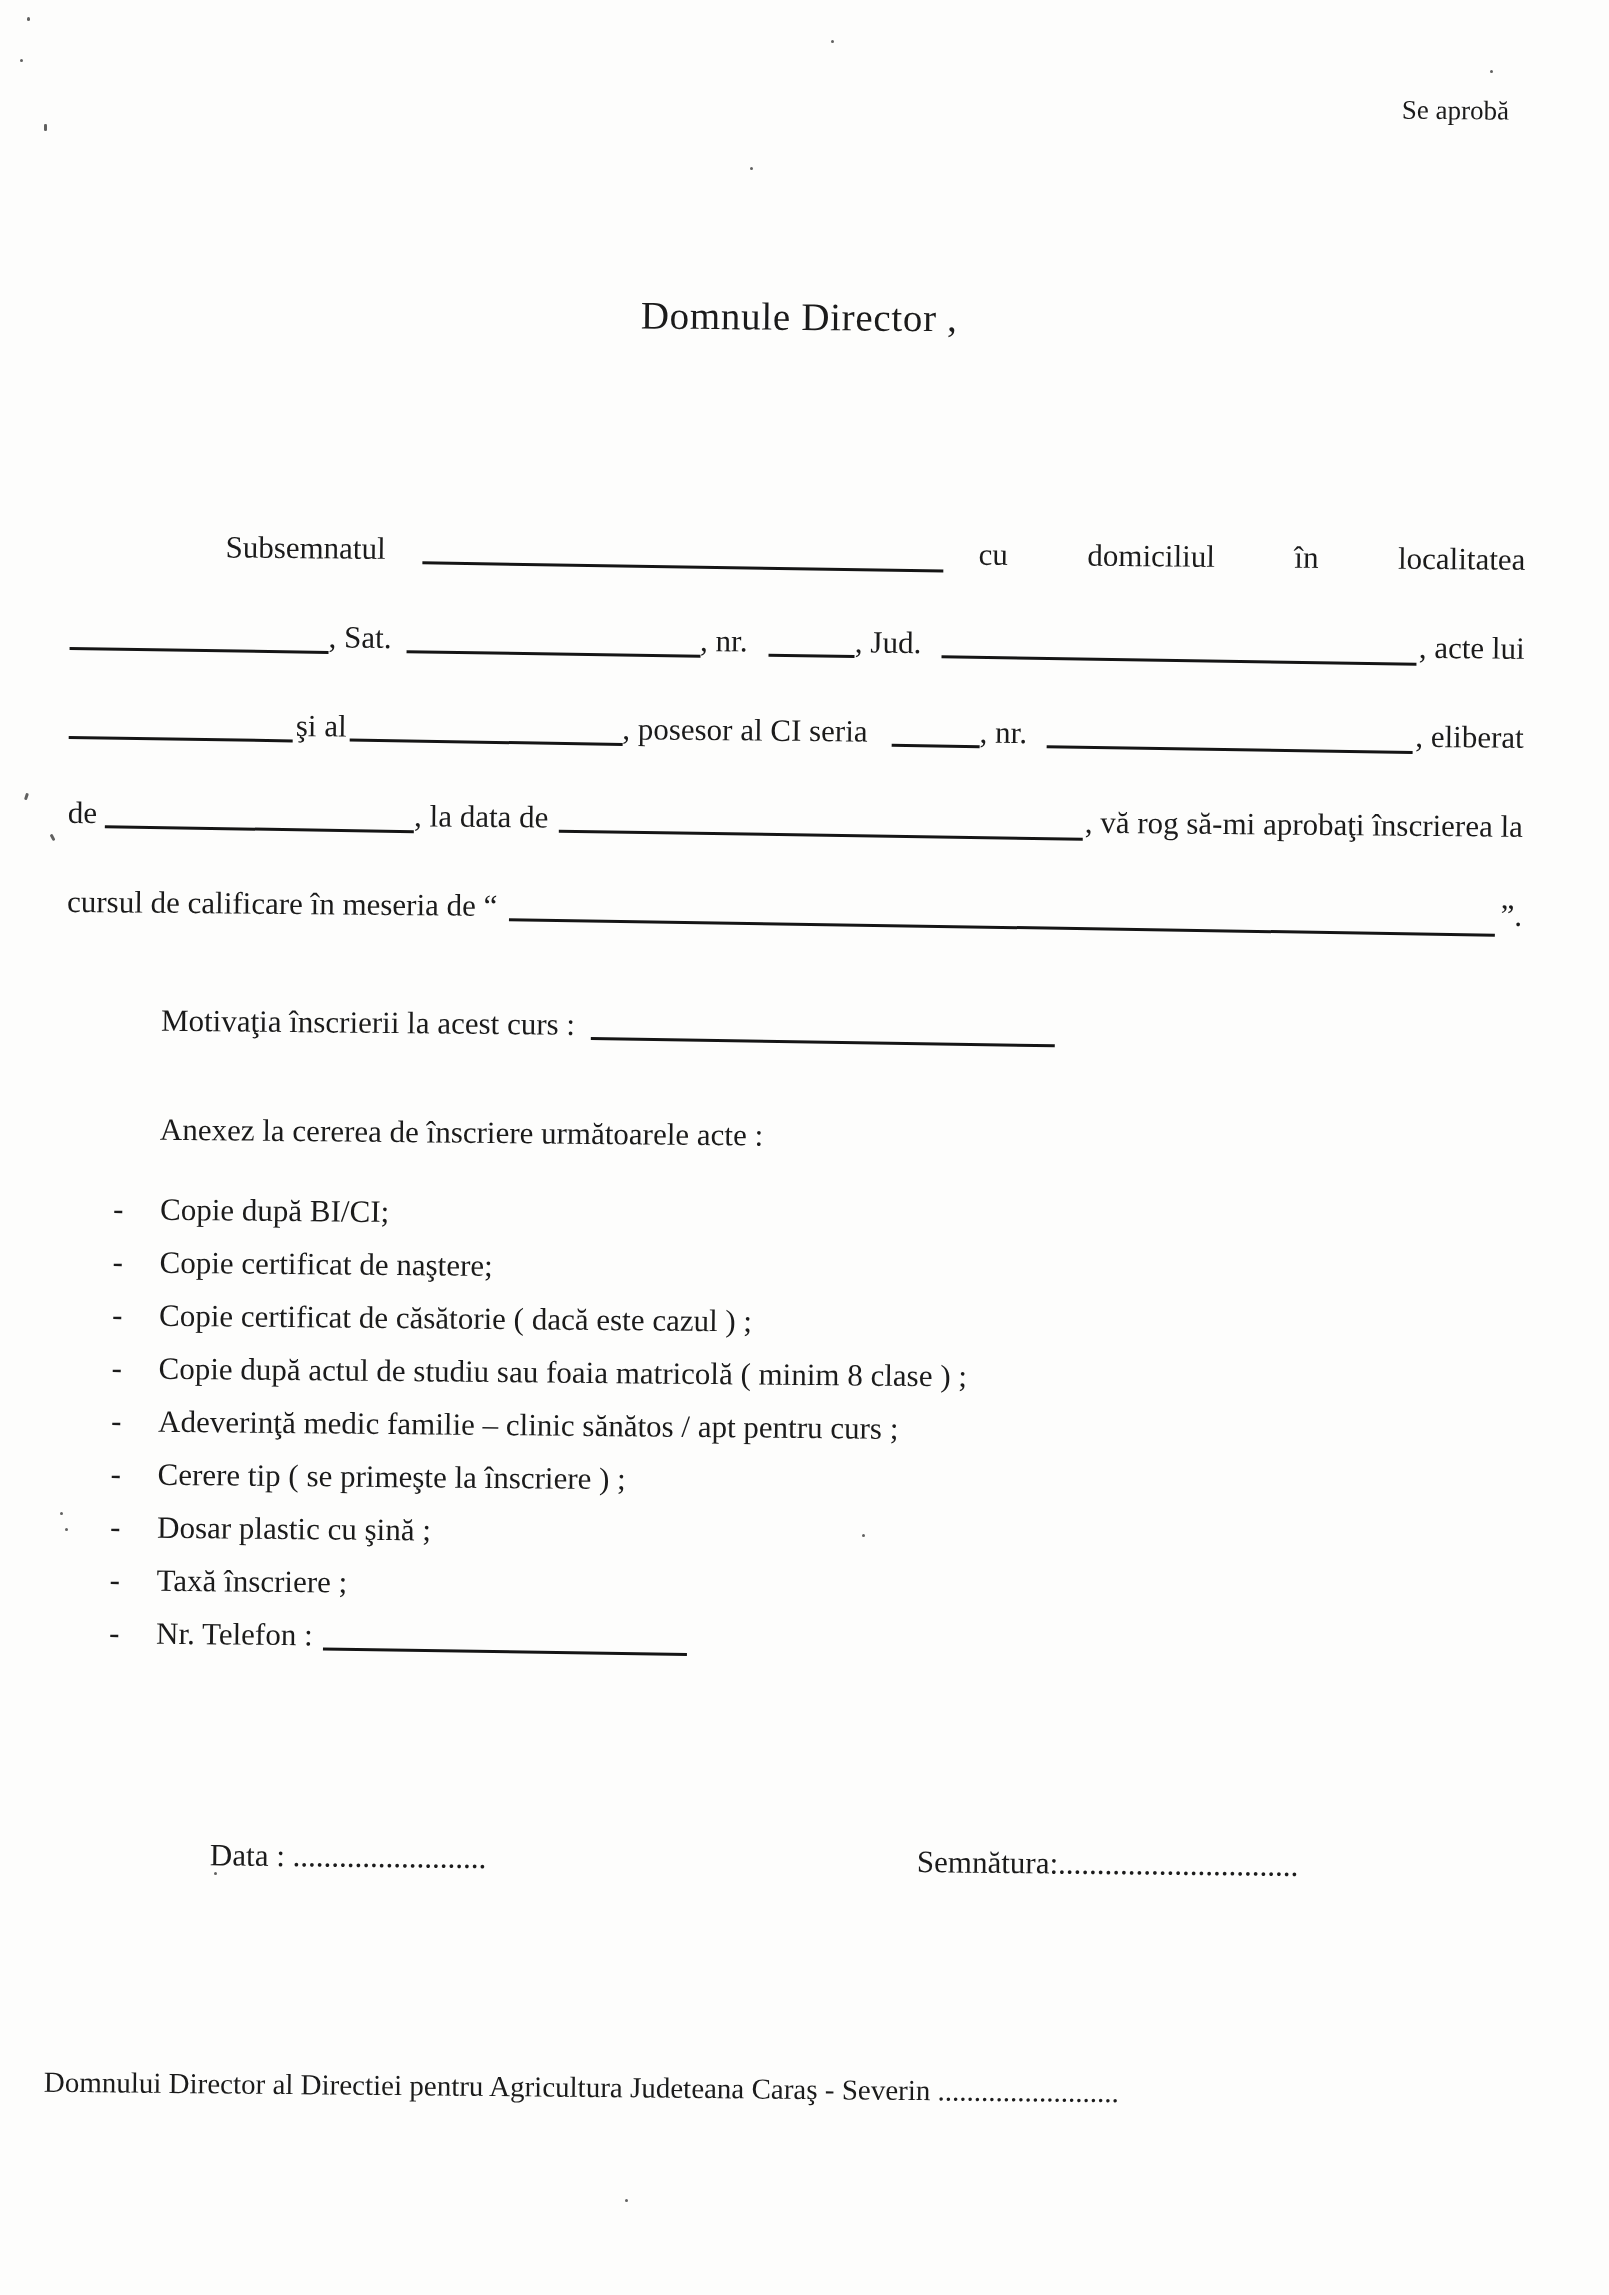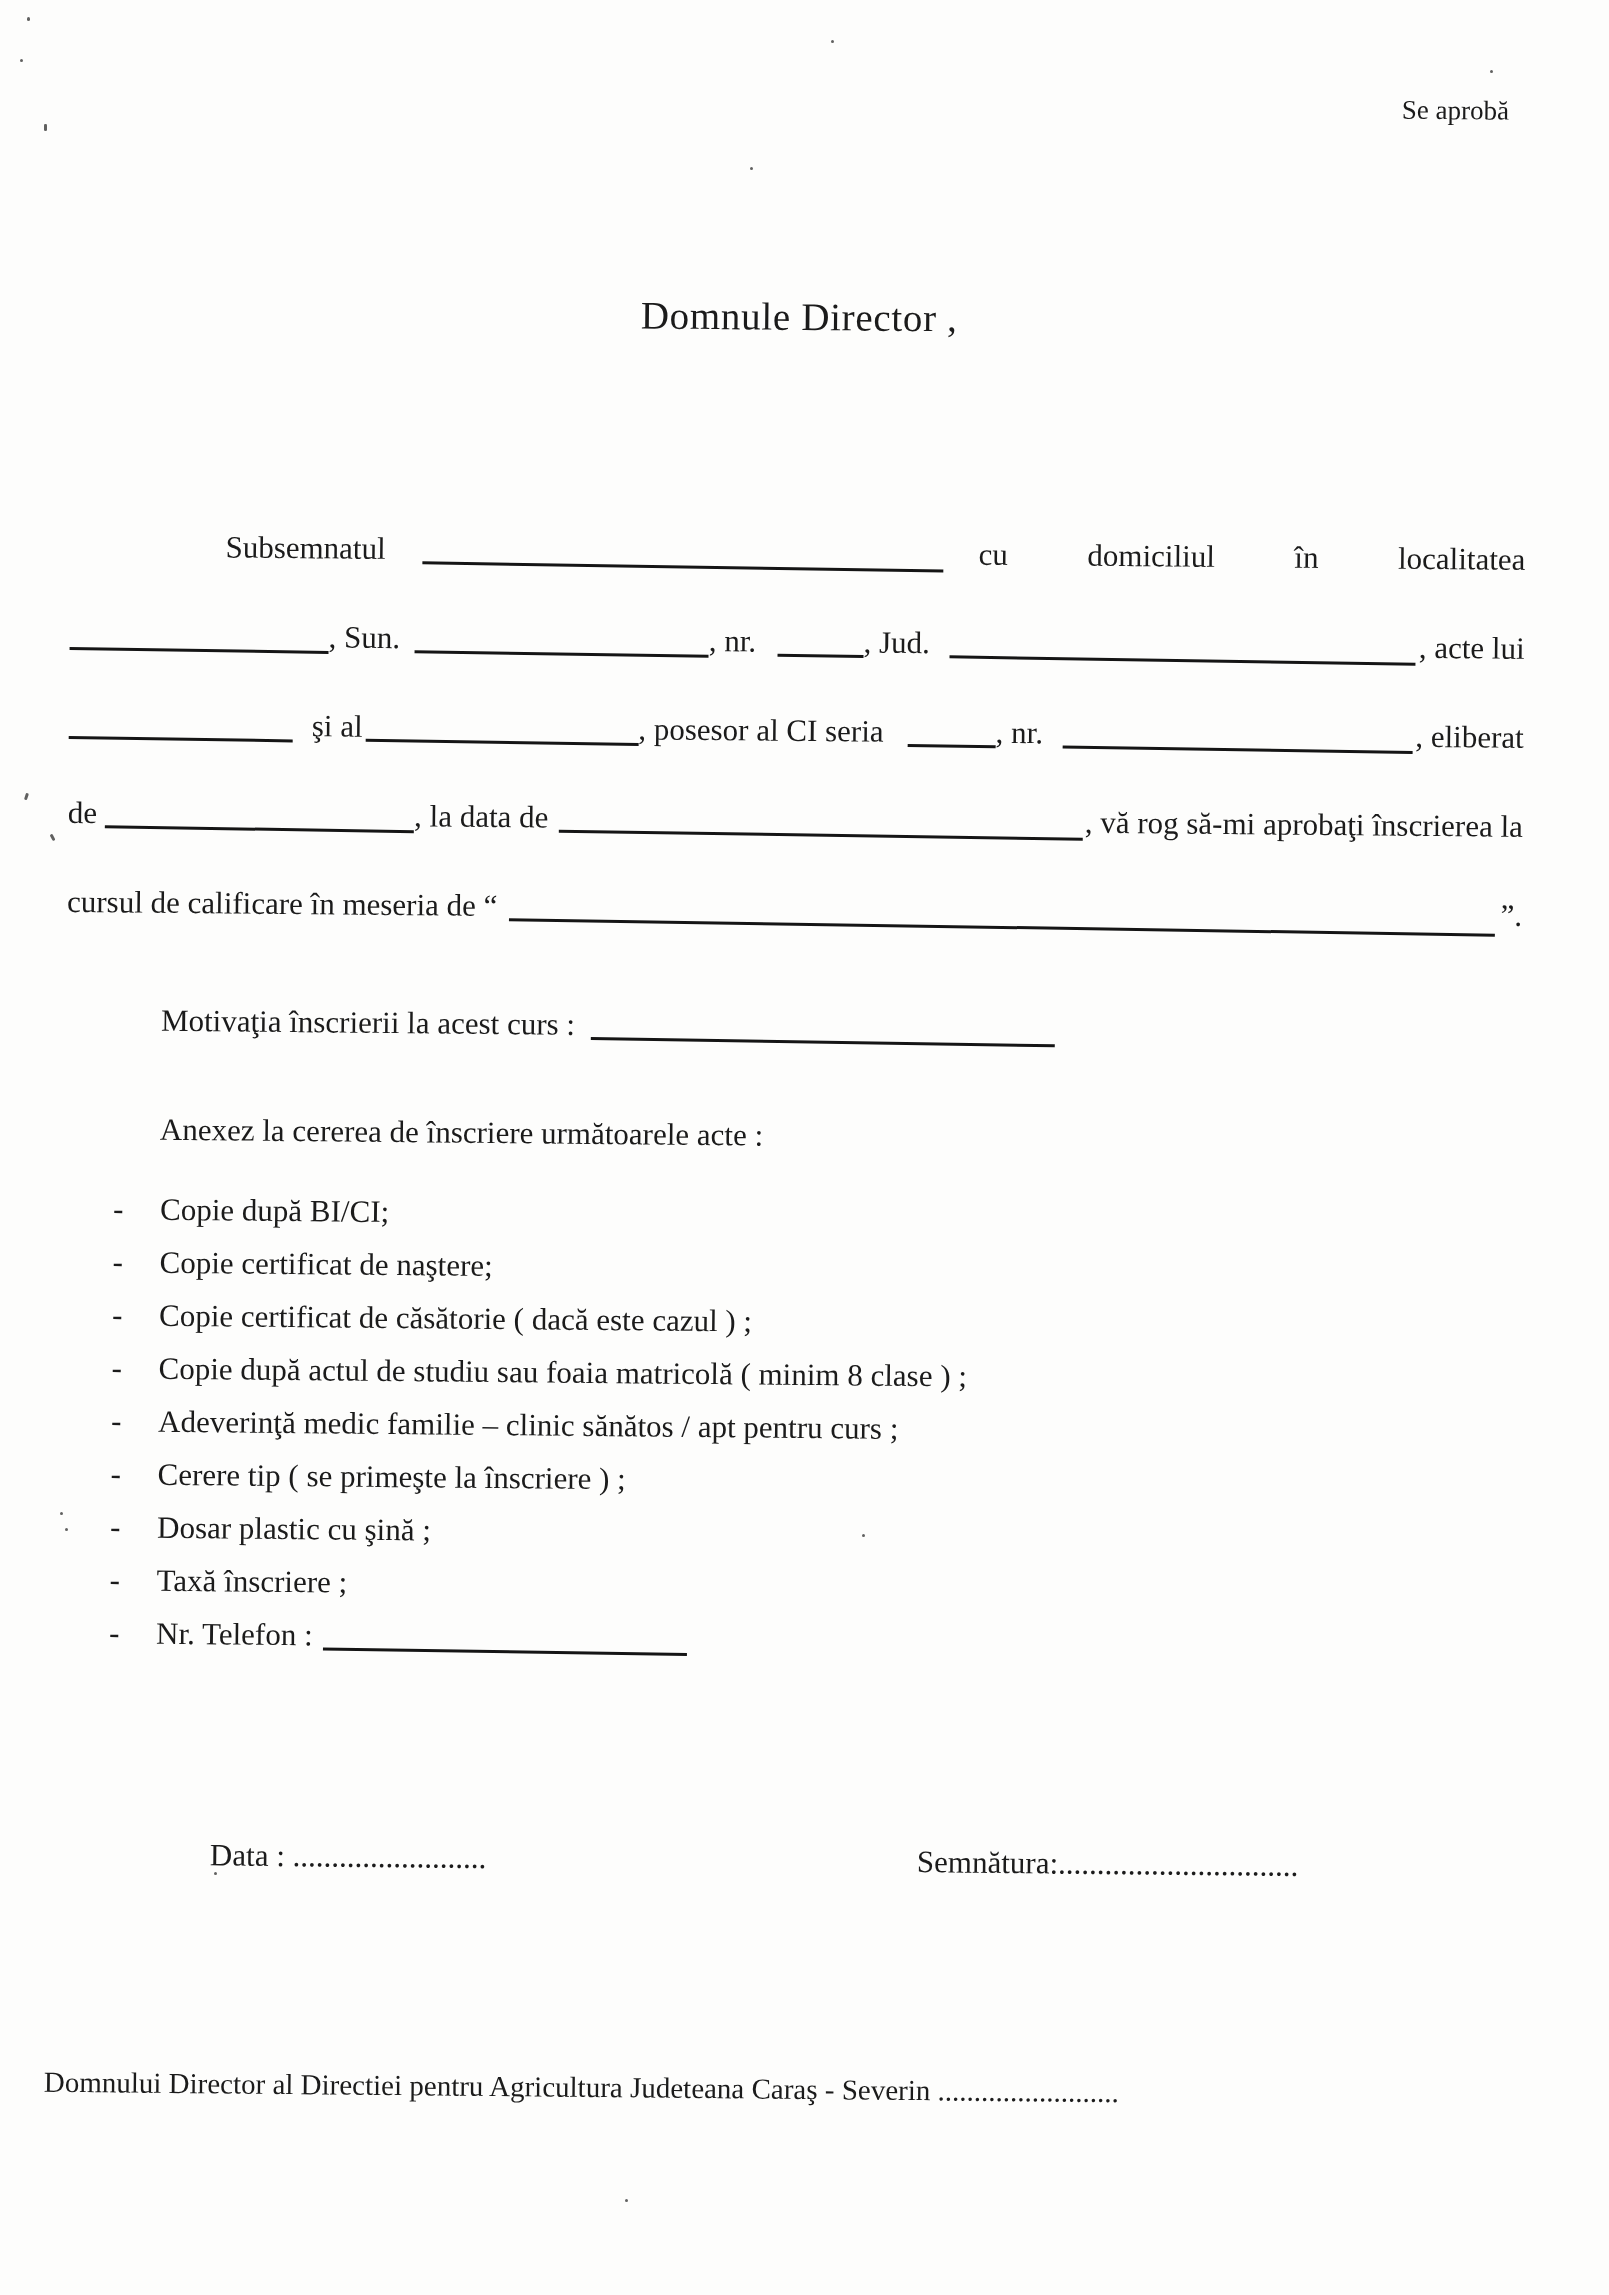--- a/index.html
+++ b/index.html
@@ -70,32 +70,32 @@
         <span style="flex:1;display:flex;justify-content:space-between;margin-left:35px;">
           <span class="lbl">cu</span>
           <span class="lbl">domiciliul</span>
           <span class="lbl">în</span>
           <span class="lbl">localitatea</span>
         </span>
       </div>
 
       <div class="line">
         <span class="blank" style="width:259px;"></span>
-        <span class="lbl">, Sun.</span>
+        <span class="lbl">, Sat.</span>
         <span class="blank" style="width:294px;margin-left:14.7px;"></span>
         <span class="lbl">, nr.</span>
         <span class="blank" style="width:86px;margin-left:21.4px;"></span>
         <span class="lbl">, Jud.</span>
         <span class="blank grow" style="margin-left:20px;margin-right:2.7px;"></span>
         <span class="lbl">, acte lui</span>
       </div>
 
       <div class="line">
         <span class="blank" style="width:224px;"></span>
-        <span class="lbl" style="margin-left:19px;">şi al</span>
+        <span class="lbl" style="margin-left:3px;">şi al</span>
         <span class="blank" style="width:273px;margin-left:2.7px;"></span>
         <span class="lbl">, posesor al CI seria</span>
         <span class="blank" style="width:88px;margin-left:24px;"></span>
         <span class="lbl">, nr.</span>
         <span class="blank grow" style="margin-left:20px;margin-right:2.7px;"></span>
         <span class="lbl">, eliberat</span>
       </div>
 
       <div class="line">
         <span class="lbl">de</span>

